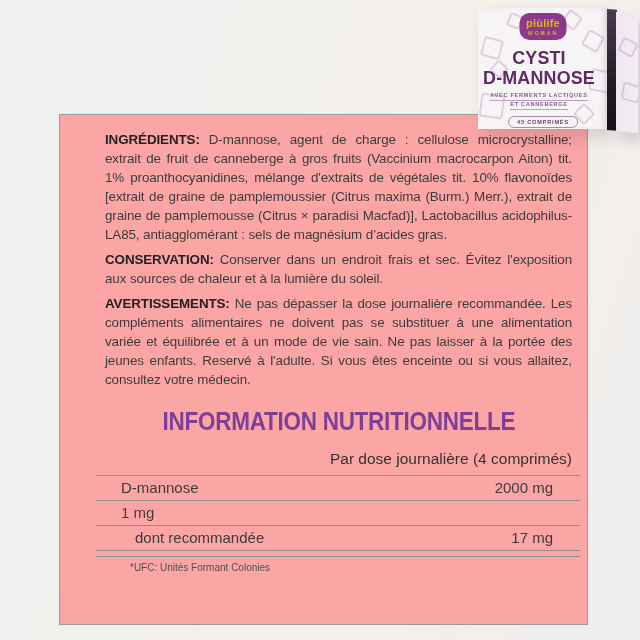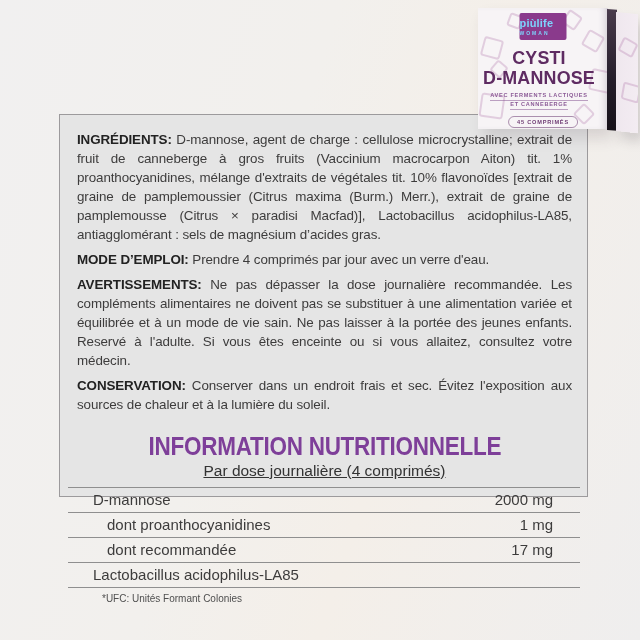--- a/index.html
+++ b/index.html
@@ -4,36 +4,36 @@
 <style>
   html,body{margin:0;padding:0;}
   body{
     width:640px;height:640px;overflow:hidden;
     font-family:"Liberation Sans", sans-serif;
     background:linear-gradient(108deg,#f1f0f0 0%,#f2f0ed 40%,#f4efe9 62%,#efeeee 100%);
     position:relative;
   }
   
   .card{
-    position:absolute;left:59px;top:114px;width:529px;height:383px;
-    background:#e5e5e5;border:1px solid #9c9a9c;box-sizing:border-box;
+    position:absolute;left:59px;top:114px;width:529px;height:511px;
+    background:#fca5a5;border:1px solid #9c9a9c;box-sizing:border-box;padding-left:28px;
   }
   .card-content{padding:15px 15px 0 17px;}
   .para{
     margin:0 0 6px 0;font-size:13.4px;line-height:19px;letter-spacing:-0.1px;
     color:#3d3c3c;text-align:justify;
   }
   .para strong{color:#222;font-weight:700;}
   .para strong::after{content:" ";}
   .nutri-title-wrap{text-align:center;margin-top:18px;}
   .nutri-title{
     display:inline-block;font-size:25px;font-weight:700;color:#7e3f99;
     transform:scaleX(0.9);transform-origin:center;letter-spacing:-0.3px;white-space:nowrap;
   }
-  .nutri-subtitle{text-align:center;font-size:15.5px;color:#333;margin-top:1px;text-decoration:underline;}
+  .nutri-subtitle{text-align:right;font-size:15.5px;color:#333;margin-top:14px;}
   .ntable{margin:7px -8px 0 -9px;}
   .nrow{border-top:1px solid #8f8f8f;padding:2px 27px 3px 25px;}
   .nrow.last{border-bottom:1px solid #8f8f8f;}
   .nline{display:flex;justify-content:space-between;font-size:15px;line-height:19px;color:#3d3c3c;}
   .nline .nname{white-space:nowrap;}
   .nline.sub .nname{padding-left:14px;}
   .footnote{margin:5px 0 0 25px;font-size:10px;color:#4f4f4f;}
   
   .box-face{
     position:absolute;left:478px;top:8px;width:130px;height:121px;
@@ -47,22 +47,22 @@
   }
   .box-side{
     position:absolute;left:616px;top:12px;width:22px;height:119px;
     background:linear-gradient(90deg,#efe7ee,#f3ecf2);
     transform:skewY(6deg);transform-origin:left top;overflow:hidden;
     box-shadow:5px 8px 12px rgba(60,50,60,.18);
   }
   .shape{position:absolute;border:2px solid rgba(176,116,168,.30);border-radius:3px;}
   .brand-logo{
     position:absolute;left:50%;top:5px;transform:translateX(-50%);
-    width:47px;height:27px;background:#8a3a8c;border-radius:2px;
-    color:#7dd3fc;text-align:left;line-height:1;
+    width:47px;height:27px;background:#8a3a8c;border-radius:10px;
+    color:#eab308;text-align:center;line-height:1;
   }
   .brand-name{display:block;font-size:11px;font-weight:700;margin-top:5px;letter-spacing:0.2px;}
   .brand-sub{display:block;font-size:5px;letter-spacing:2px;margin-top:2px;font-weight:700;}
   .box-title{
     position:absolute;left:0;right:8px;top:40px;text-align:center;
     color:#5e2b62;font-weight:700;line-height:20px;font-size:19px;
     transform:scaleX(0.94);letter-spacing:0.2px;
   }
   .box-subtitle{
     position:absolute;left:0;right:8px;top:84px;text-align:center;
@@ -78,59 +78,54 @@
 </head>
 <body>
 
 <div class="card">
   <div class="card-content">
 
     <p class="para">
       <strong>INGRÉDIENTS:</strong><span>D-mannose, agent de charge : cellulose microcrystalline; extrait de fruit de canneberge à gros fruits (Vaccinium macrocarpon Aiton) tit. 1% proanthocyanidines, mélange d'extraits de végétales tit. 10% flavonoïdes [extrait de graine de pamplemoussier (Citrus maxima (Burm.) Merr.), extrait de graine de pamplemousse (Citrus × paradisi Macfad)], Lactobacillus acidophilus-LA85, antiagglomérant : sels de magnésium d’acides gras.</span>
     </p>
 
+
     <p class="para">
-      <strong>MODE D’EMPLOI:</strong><span>Prendre 4 comprimés par jour avec un verre d'eau.</span>
+      <strong>CONSERVATION:</strong><span>Conserver dans un endroit frais et sec. Évitez l'exposition aux sources de chaleur et à la lumière du soleil.</span>
     </p>
 
     <p class="para">
       <strong>AVERTISSEMENTS:</strong><span>Ne pas dépasser la dose journalière recommandée. Les compléments alimentaires ne doivent pas se substituer à une alimentation variée et équilibrée et à un mode de vie sain. Ne pas laisser à la portée des jeunes enfants. Reservé à l'adulte. Si vous êtes enceinte ou si vous allaitez, consultez votre médecin.</span>
-    </p>
-
-    <p class="para">
-      <strong>CONSERVATION:</strong><span>Conserver dans un endroit frais et sec. Évitez l'exposition aux sources de chaleur et à la lumière du soleil.</span>
     </p>
 
     <div class="nutri-title-wrap">
       <span class="nutri-title">INFORMATION NUTRITIONNELLE</span>
     </div>
     <div class="nutri-subtitle">Par dose journalière (4 comprimés)</div>
 
     <div class="ntable">
       <div class="nrow">
         <div class="nline">
           <span class="nname">D-mannose</span>
           <span class="nval">2000 mg</span>
         </div>
       </div>
       <div class="nrow">
         <div class="nline sub">
-          <span class="nname">dont proanthocyanidines</span>
           <span class="nval">1 mg</span>
         </div>
       </div>
       <div class="nrow">
         <div class="nline sub">
           <span class="nname">dont recommandée</span>
           <span class="nval">17 mg</span>
         </div>
       </div>
       <div class="nrow last">
         <div class="nline">
-          <span class="nname">Lactobacillus acidophilus-LA85</span>
         </div>
       </div>
     </div>
 
     <div class="footnote">*UFC: Unités Formant Colonies</div>
   </div>
 </div>
 
 <div class="box-face">
   <span class="shape" style="left:4px;top:30px;width:16px;height:16px;transform:rotate(15deg);"></span>

